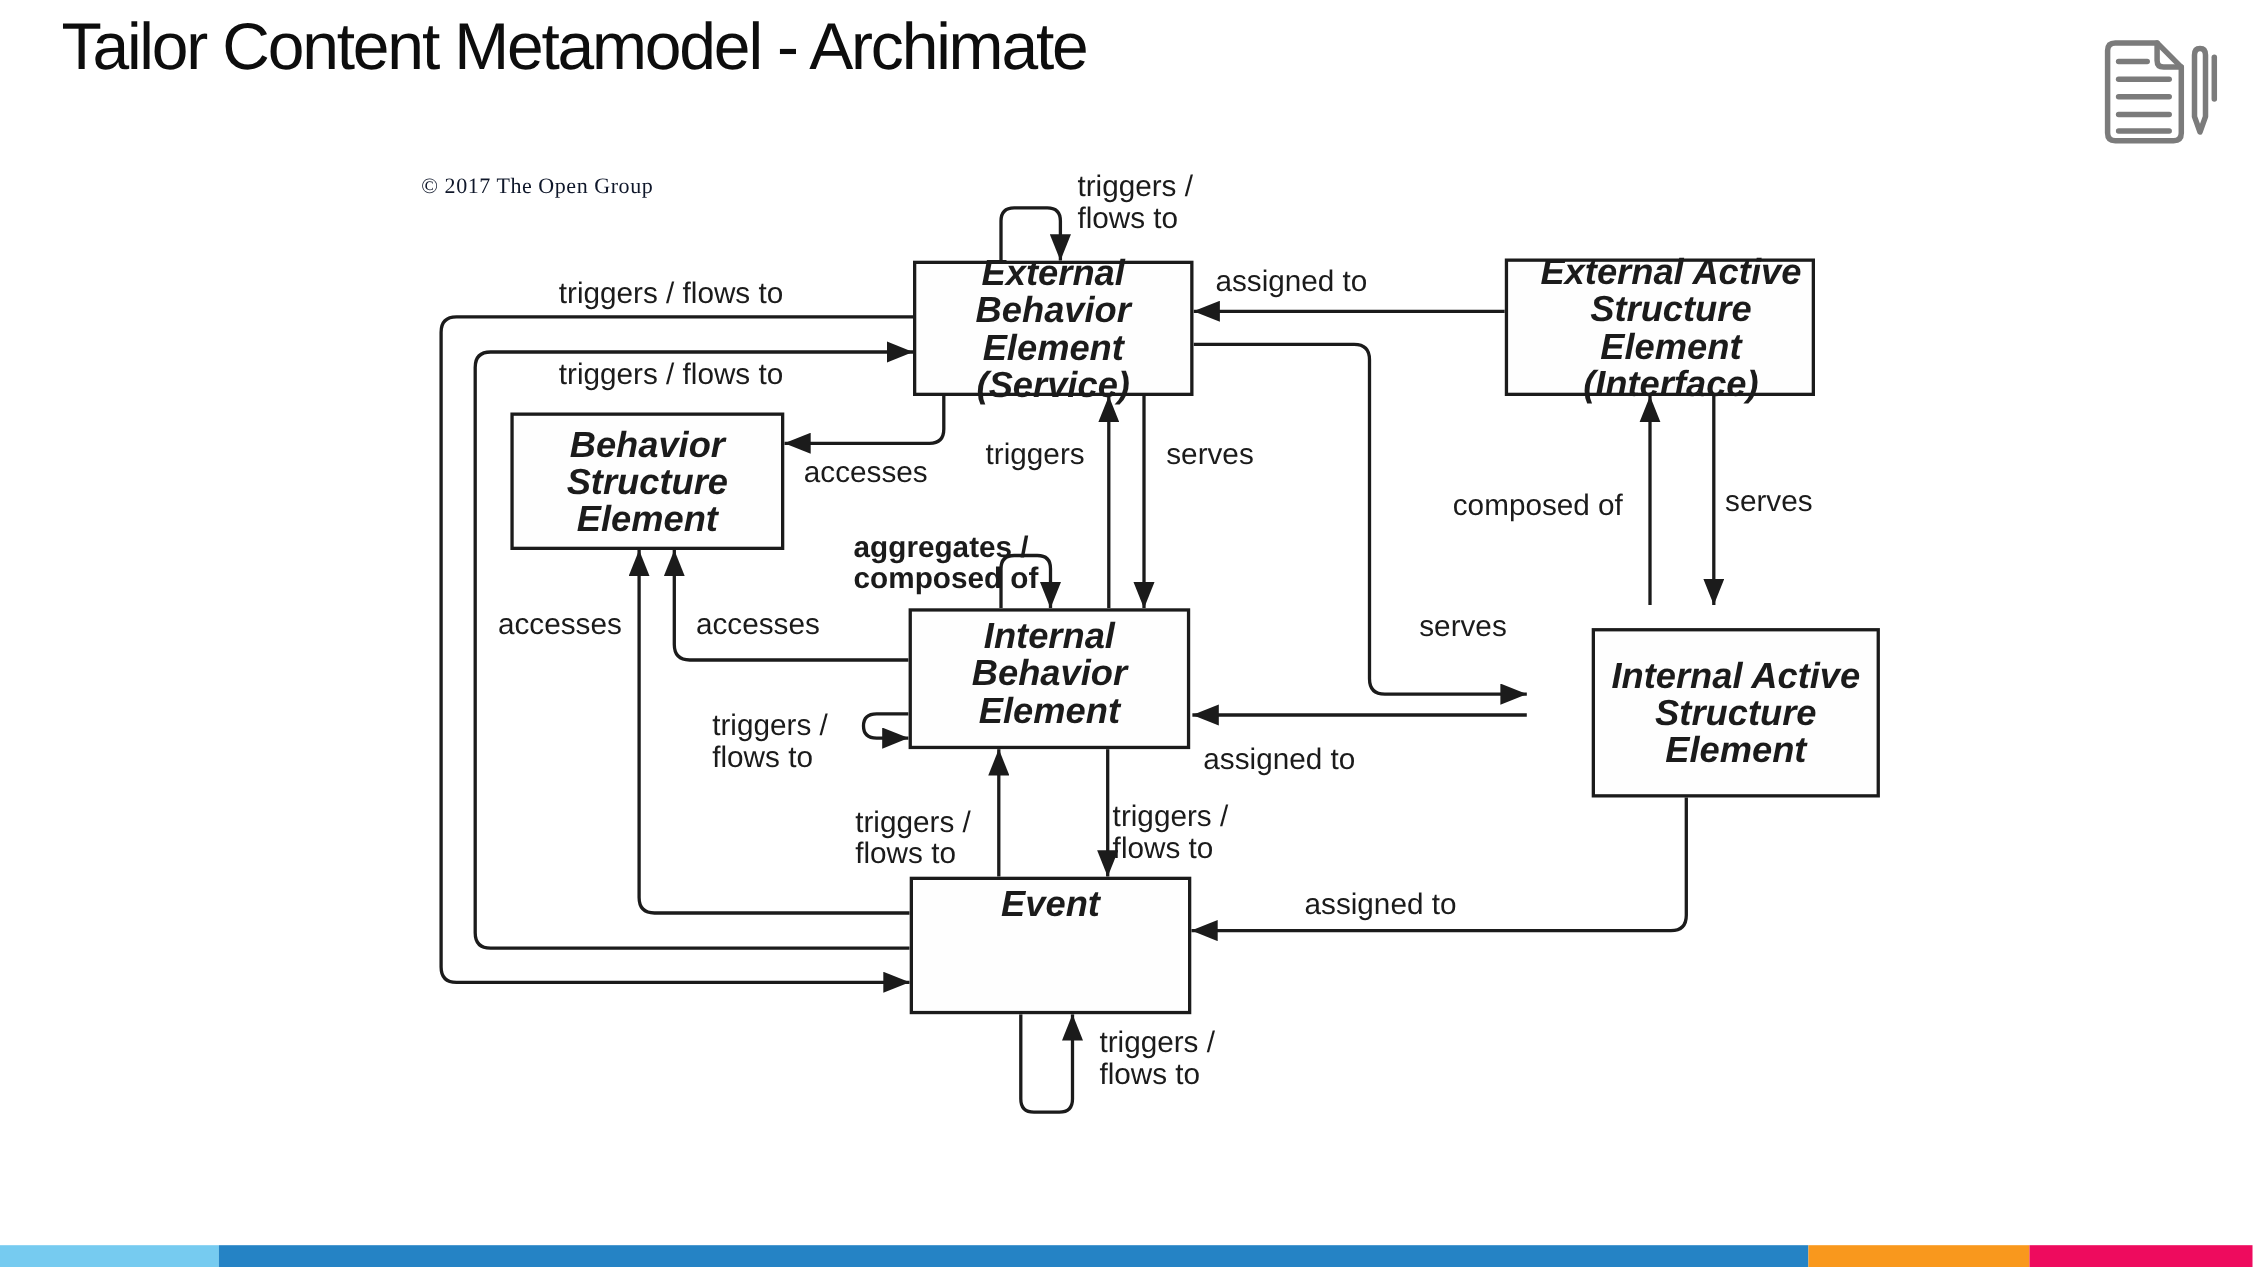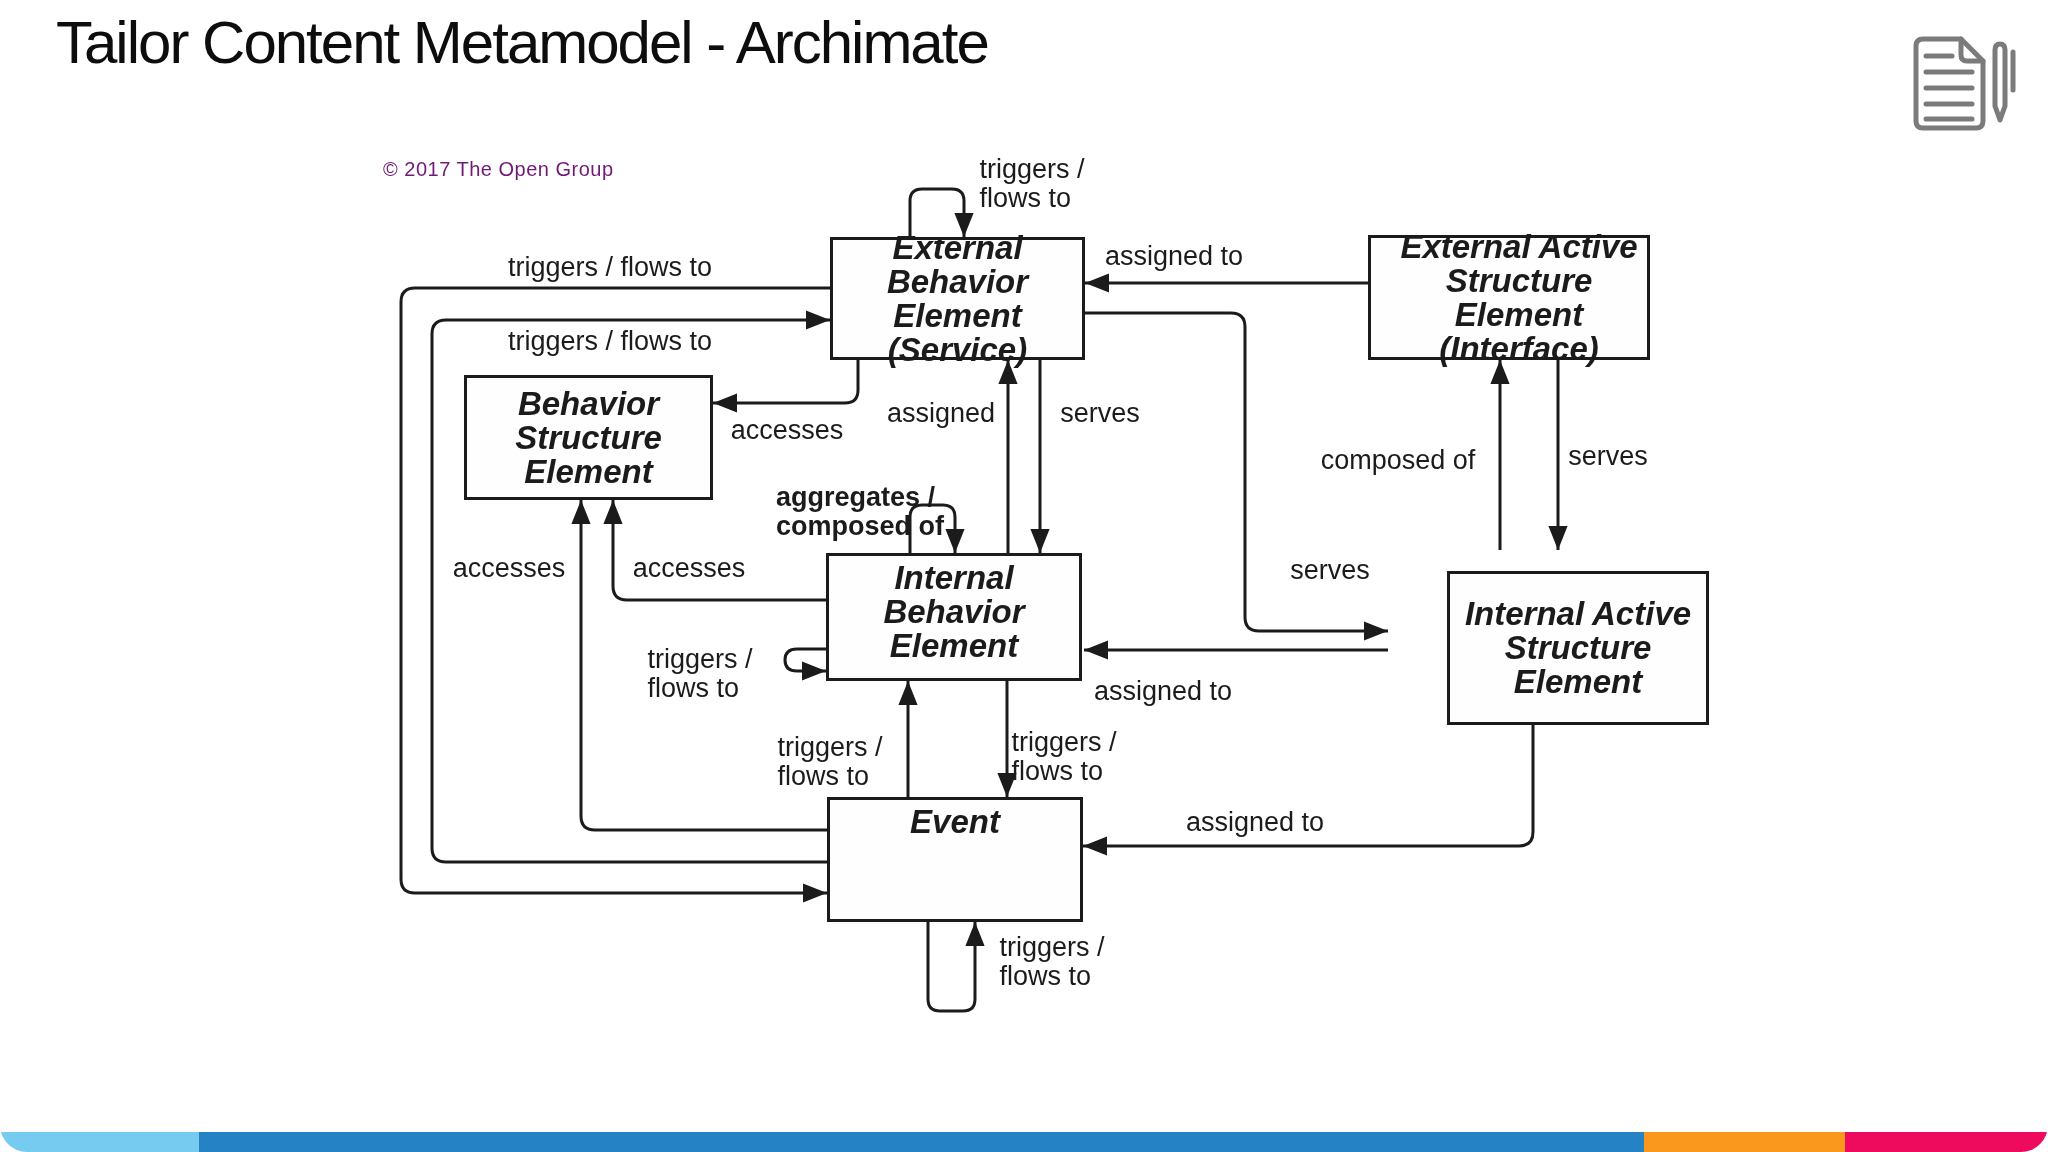--- a/index.html
+++ b/index.html
@@ -1,20 +1,20 @@
 <!DOCTYPE html>
 <html><head>
 <meta charset="utf-8">
 <style>
   html,body{margin:0;padding:0;background:#ffffff;}
   #screen{position:relative;width:2048px;height:1152px;background:#ffffff;overflow:hidden;
-          font-family:"Liberation Sans","DejaVu Sans",sans-serif;color:#1b1b1b;border-radius:27px;}
+          font-family:"Liberation Sans","DejaVu Sans",sans-serif;color:#1b1b1b;}
   #slide-title{position:absolute;left:56px;top:8px;font-size:60px;letter-spacing:-2px;
                font-weight:400;color:#0d0d0d;white-space:nowrap;}
-  #copyright{position:absolute;left:383px;top:158px;font-size:20px;color:#701a75;letter-spacing:.5px;}
+  #copyright{position:absolute;left:383px;top:158px;font-size:20px;color:#0f172a;letter-spacing:.5px;font-family:Liberation Serif, serif;}
   #edges-svg{position:absolute;left:0;top:0;}
   .node{position:absolute;border:3px solid #1b1b1b;background:#fefefe;box-sizing:border-box;
         display:flex;justify-content:center;align-items:center;text-align:center;
         font-weight:bold;font-style:italic;font-size:33px;line-height:34px;white-space:pre-line;}
   .node.top-align{align-items:flex-start;padding-top:5px;}
   .elabel{position:absolute;transform:translate(-50%,-50%);font-size:27px;line-height:29px;
           text-align:left;white-space:pre-line;color:#1b1b1b;}
   #doc-pen-icon{position:absolute;left:1905px;top:28px;}
   #footer-bar{position:absolute;left:0;top:1132px;width:2048px;height:20px;display:flex;}
   .bar-seg{height:100%;}
@@ -103,21 +103,21 @@
 Structure
 Element</div>
   <div class="node top-align" style="left:827px;top:797px;width:256px;height:125px;">Event</div>
 
   <div class="elabel" style="left:1032px;top:184px;">triggers /
 flows to</div>
   <div class="elabel" style="left:1174px;top:256px;">assigned to</div>
   <div class="elabel" style="left:610px;top:267px;">triggers / flows to</div>
   <div class="elabel" style="left:610px;top:341px;">triggers / flows to</div>
   <div class="elabel" style="left:787px;top:430px;">accesses</div>
-  <div class="elabel" style="left:941px;top:413px;">assigned</div>
+  <div class="elabel" style="left:941px;top:413px;">triggers</div>
   <div class="elabel" style="left:1100px;top:413px;">serves</div>
   <div class="elabel" style="left:860px;top:512px;font-weight:bold;">aggregates /
 composed of</div>
   <div class="elabel" style="left:509px;top:568px;">accesses</div>
   <div class="elabel" style="left:689px;top:568px;">accesses</div>
   <div class="elabel" style="left:1398px;top:460px;">composed of</div>
   <div class="elabel" style="left:1608px;top:456px;">serves</div>
   <div class="elabel" style="left:1330px;top:570px;">serves</div>
   <div class="elabel" style="left:700px;top:674px;">triggers /
 flows to</div>

